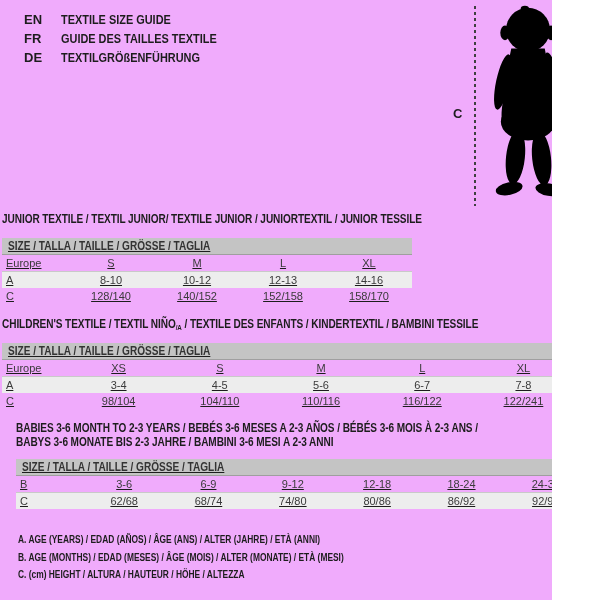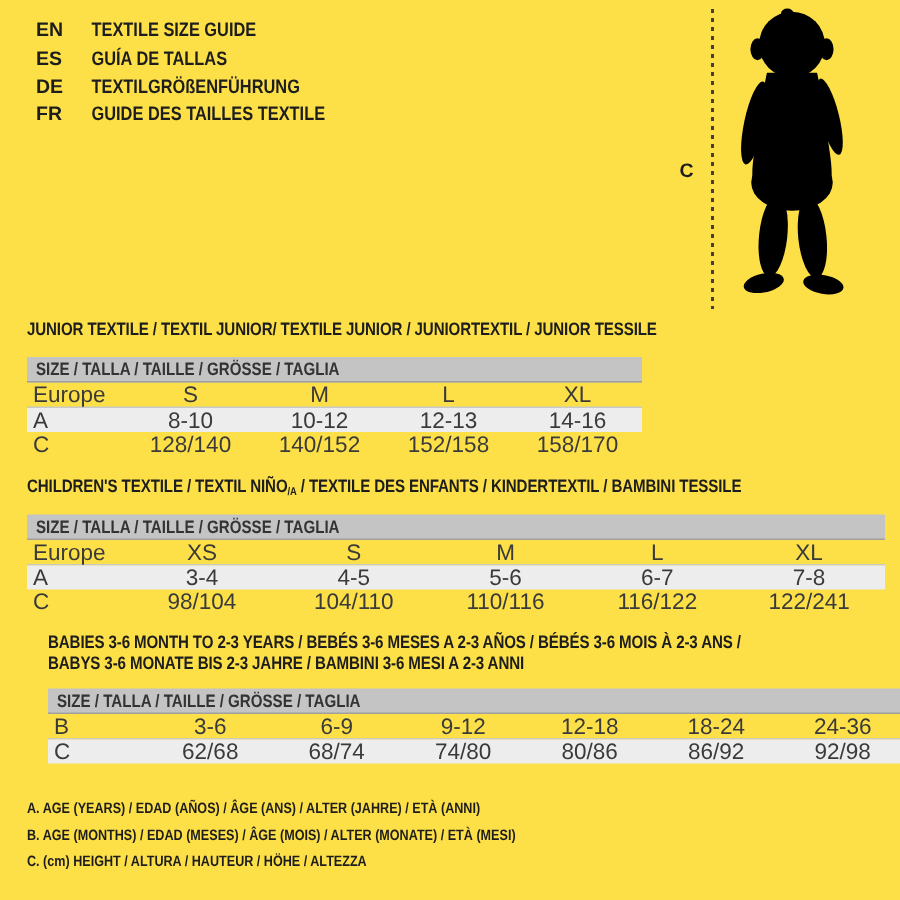--- a/index.html
+++ b/index.html
@@ -1,73 +1,69 @@
 <!DOCTYPE html>
 <html><head>
 <meta charset="utf-8">
 <style>
   html,body{margin:0;padding:0;background:#fff;}
-  .page{position:relative;width:600px;height:600px;background:#fde047;overflow:hidden;
+  .page{position:relative;width:552px;height:600px;background:#f0abfc;overflow:hidden;
         font-family:"Liberation Sans",sans-serif;color:#1d1d1d;}
   .cond{display:inline-block;transform:scaleX(0.84);transform-origin:0 50%;white-space:nowrap;}
 
   
   .langs{position:absolute;top:11px;left:24px;font-size:13px;font-weight:bold;}
   .lang-row{display:flex;line-height:18.8px;}
   .lang-code{width:37px;flex:none;}
 
   
   .measure-line{position:absolute;left:474px;top:6px;width:2px;height:200px;
       background:repeating-linear-gradient(180deg,#3f3f3f 0 3px,transparent 3px 6px);}
   .measure-label{position:absolute;left:453px;top:106px;font-size:13px;font-weight:bold;}
   .silhouette{position:absolute;left:482px;top:3px;}
 
   
-  .section{position:absolute;left:18px;}
+  .section{position:absolute;left:2px;text-decoration:underline;}
   .s1{top:212px;width:410px;}
   .s2{top:317px;width:572px;}
   .s3{top:421px;width:572px;margin-left:14px;}
   .heading{font-size:12px;font-weight:bold;letter-spacing:-0.1px;height:14px;line-height:14px;}
   .heading2{height:28px;}
   .subsc{font-size:0.62em;vertical-align:-2px;}
   .table{margin-top:12px;}
   .s3 .table{margin-top:10px;}
   .bar{height:16px;background:#c4c4c4;border-bottom:1px solid #9f9f9f;
        display:flex;align-items:center;padding-left:6px;font-size:12px;font-weight:bold;color:#333;}
-  .trow{display:flex;align-items:center;height:16px;font-size:15px;color:#3a3a3a;}
+  .trow{display:flex;align-items:center;height:16px;font-size:11px;color:#3a3a3a;}
   .trow .lbl{width:62px;flex:none;padding-left:4px;}
   .trow .val{flex:1;text-align:center;}
   .bordered{border-bottom:1px solid #c9c9c9;}
   .alt{background:#ededed;}
 
   
   .notes{position:absolute;left:18px;top:531px;font-size:10px;font-weight:bold;}
   .note-line{line-height:17.5px;}
 </style>
 </head>
 <body>
 
 <div class="page">
 
   <div class="langs">
     <div class="lang-row">
       <span class="lang-code">EN</span>
       <span class="cond">TEXTILE SIZE GUIDE</span>
     </div>
     <div class="lang-row">
-      <span class="lang-code">ES</span>
-      <span class="cond">GUÍA DE TALLAS</span>
+      <span class="lang-code">FR</span>
+      <span class="cond">GUIDE DES TAILLES TEXTILE</span>
     </div>
     <div class="lang-row">
       <span class="lang-code">DE</span>
       <span class="cond">TEXTILGRÖßENFÜHRUNG</span>
-    </div>
-    <div class="lang-row">
-      <span class="lang-code">FR</span>
-      <span class="cond">GUIDE DES TAILLES TEXTILE</span>
     </div>
   </div>
 
   <div class="measure-line"></div>
   <div class="measure-label">C</div>
   <svg class="silhouette" width="92" height="204" viewBox="0 0 88 192" xmlns="http://www.w3.org/2000/svg">
     <g fill="#000">
       <ellipse cx="44" cy="24" rx="21" ry="21"></ellipse>
       <ellipse cx="41" cy="4" rx="4" ry="3"></ellipse>
       <ellipse cx="22" cy="27" rx="4.5" ry="7"></ellipse>

